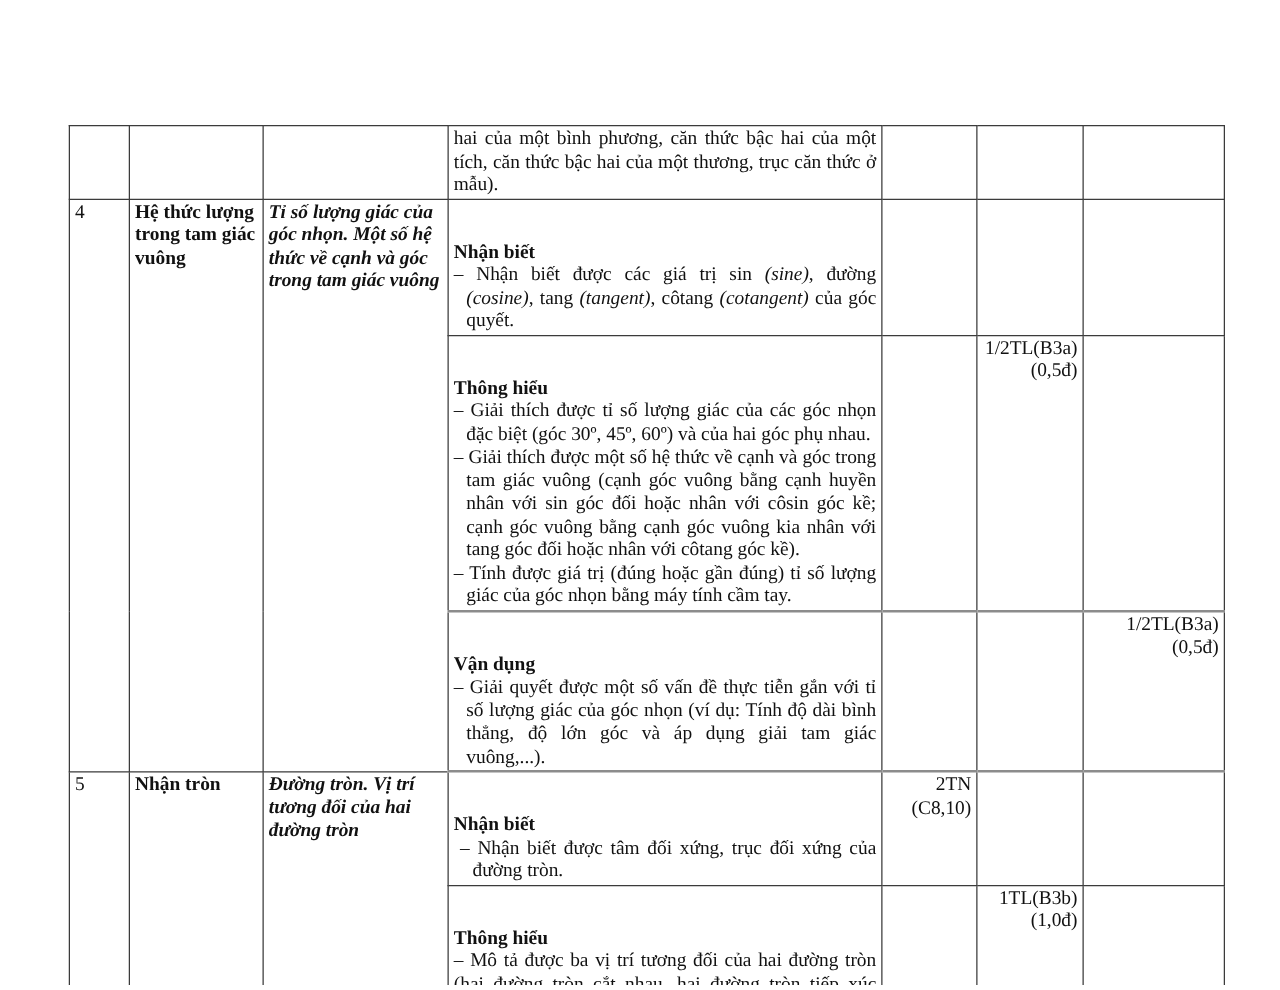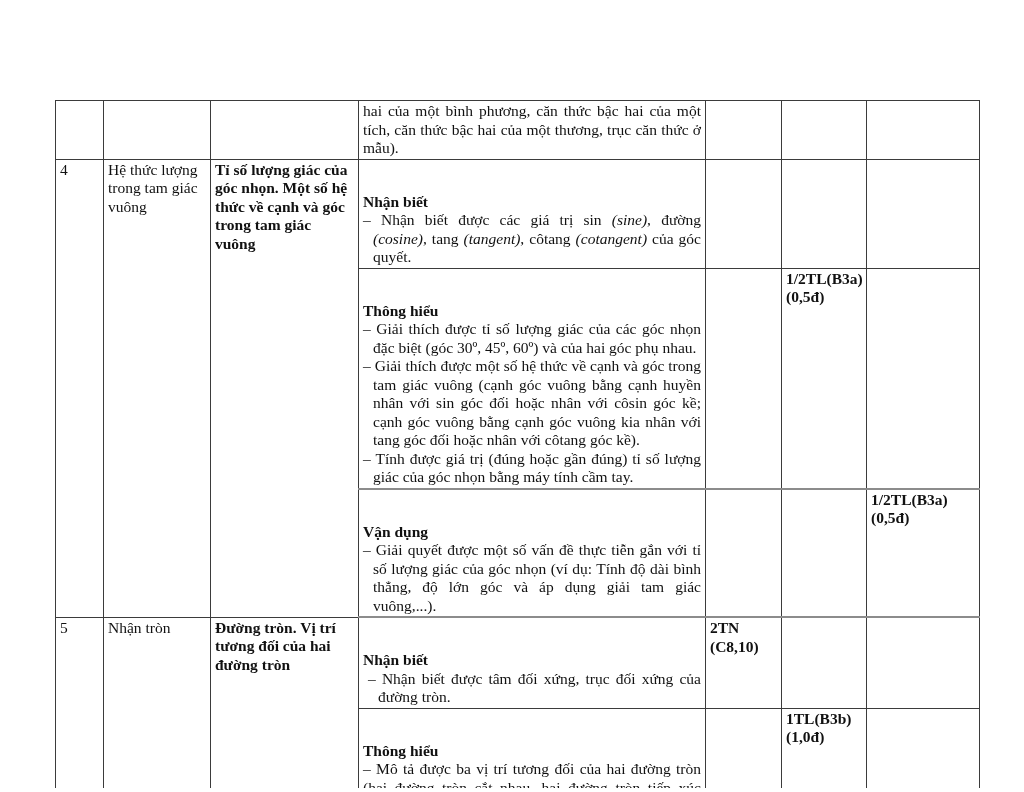--- a/index.html
+++ b/index.html
@@ -52,34 +52,34 @@
     margin-left: 5px;
   }
   .it { font-style: italic; }
   td.num-cell {
     vertical-align: top;
     padding-left: 6px;
     padding-top: 2px;
   }
   td.topic-cell {
     vertical-align: middle;
-    font-weight: normal;
+    font-weight: bold;
     padding-left: 7px;
     padding-right: 5px;
   }
   td.unit-cell {
     vertical-align: middle;
     font-weight: bold;
+    font-style: italic;
     padding-left: 7px;
     padding-right: 5px;
   }
   td.score-cell {
     vertical-align: middle;
-    text-align: left;
-    font-weight: bold;
+    text-align: right;
   }
   
   tr.r-s4th td { border-bottom: 2px solid #8c8c8c; }
   tr.r-s4vd td, td.sec4-merged { border-bottom: 2px solid #8c8c8c; }
   tr.r-s5vd td, td.sec5-merged { border-bottom: 2px solid #9a9a9a; }
   
   tr.r-cont  { height: 58px; }
   tr.r-s4nb  { height: 67px; }
   tr.r-s4th  { height: 184px; }
   tr.r-s4vd  { height: 92px; }

